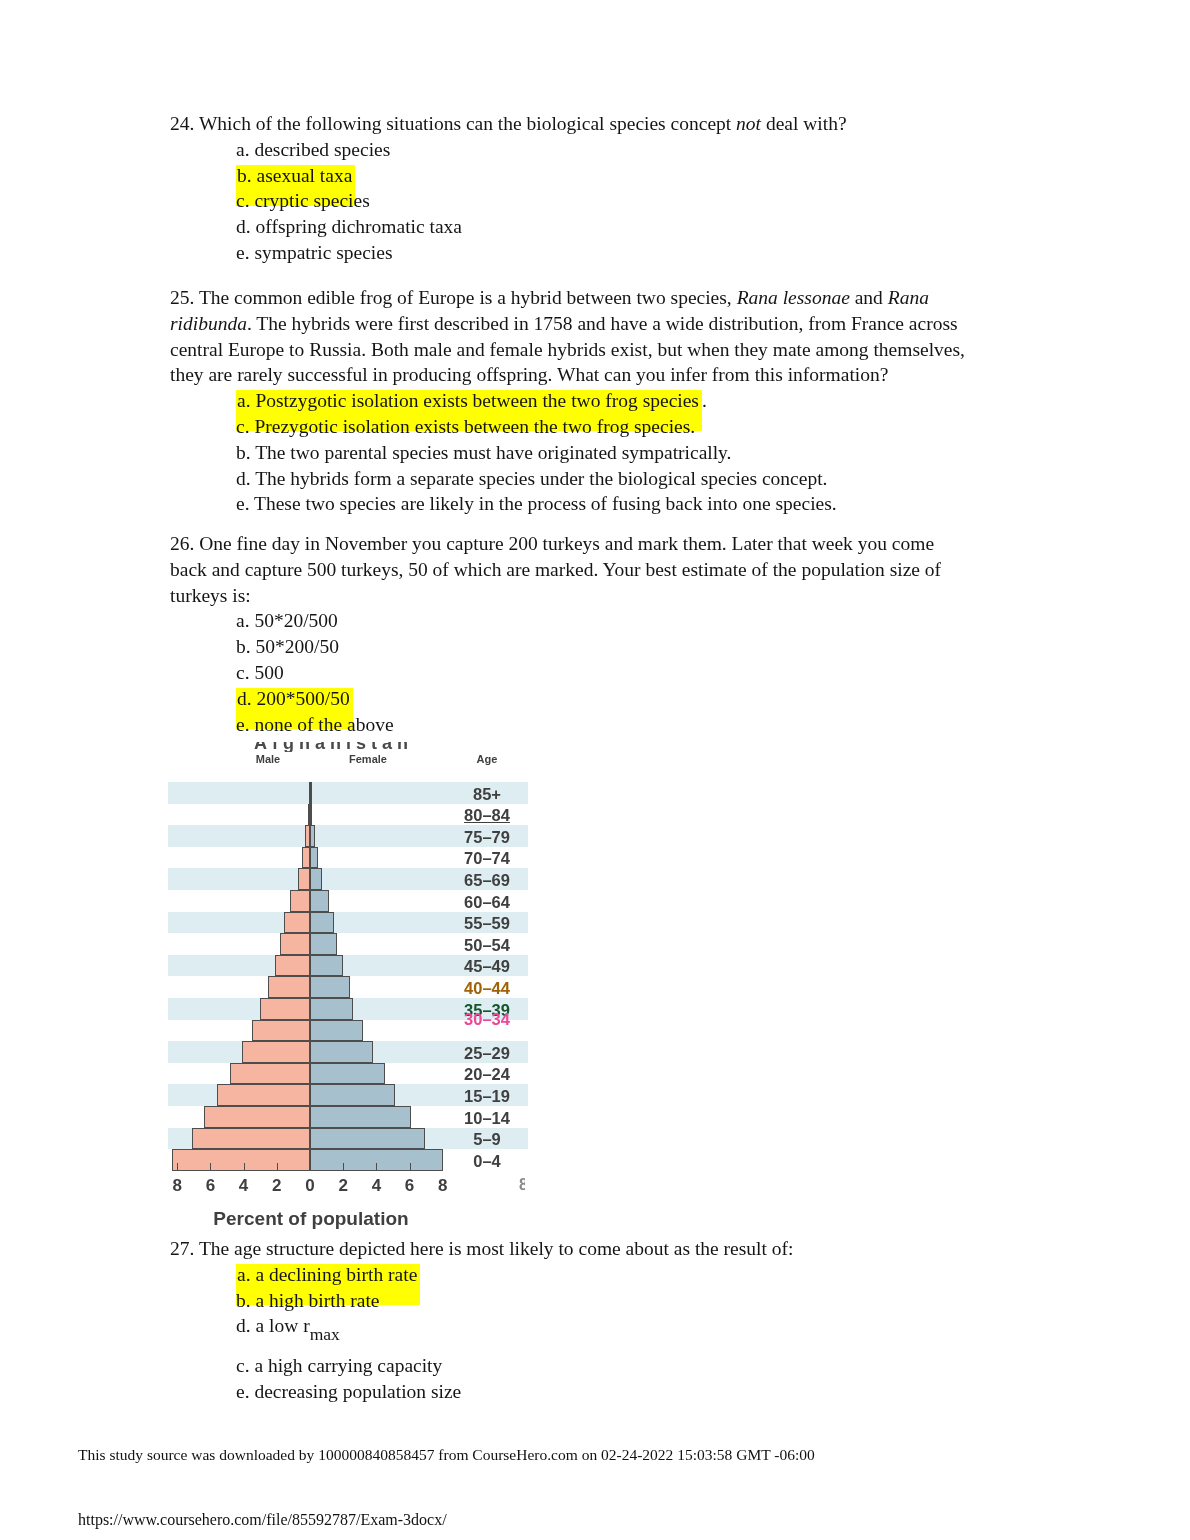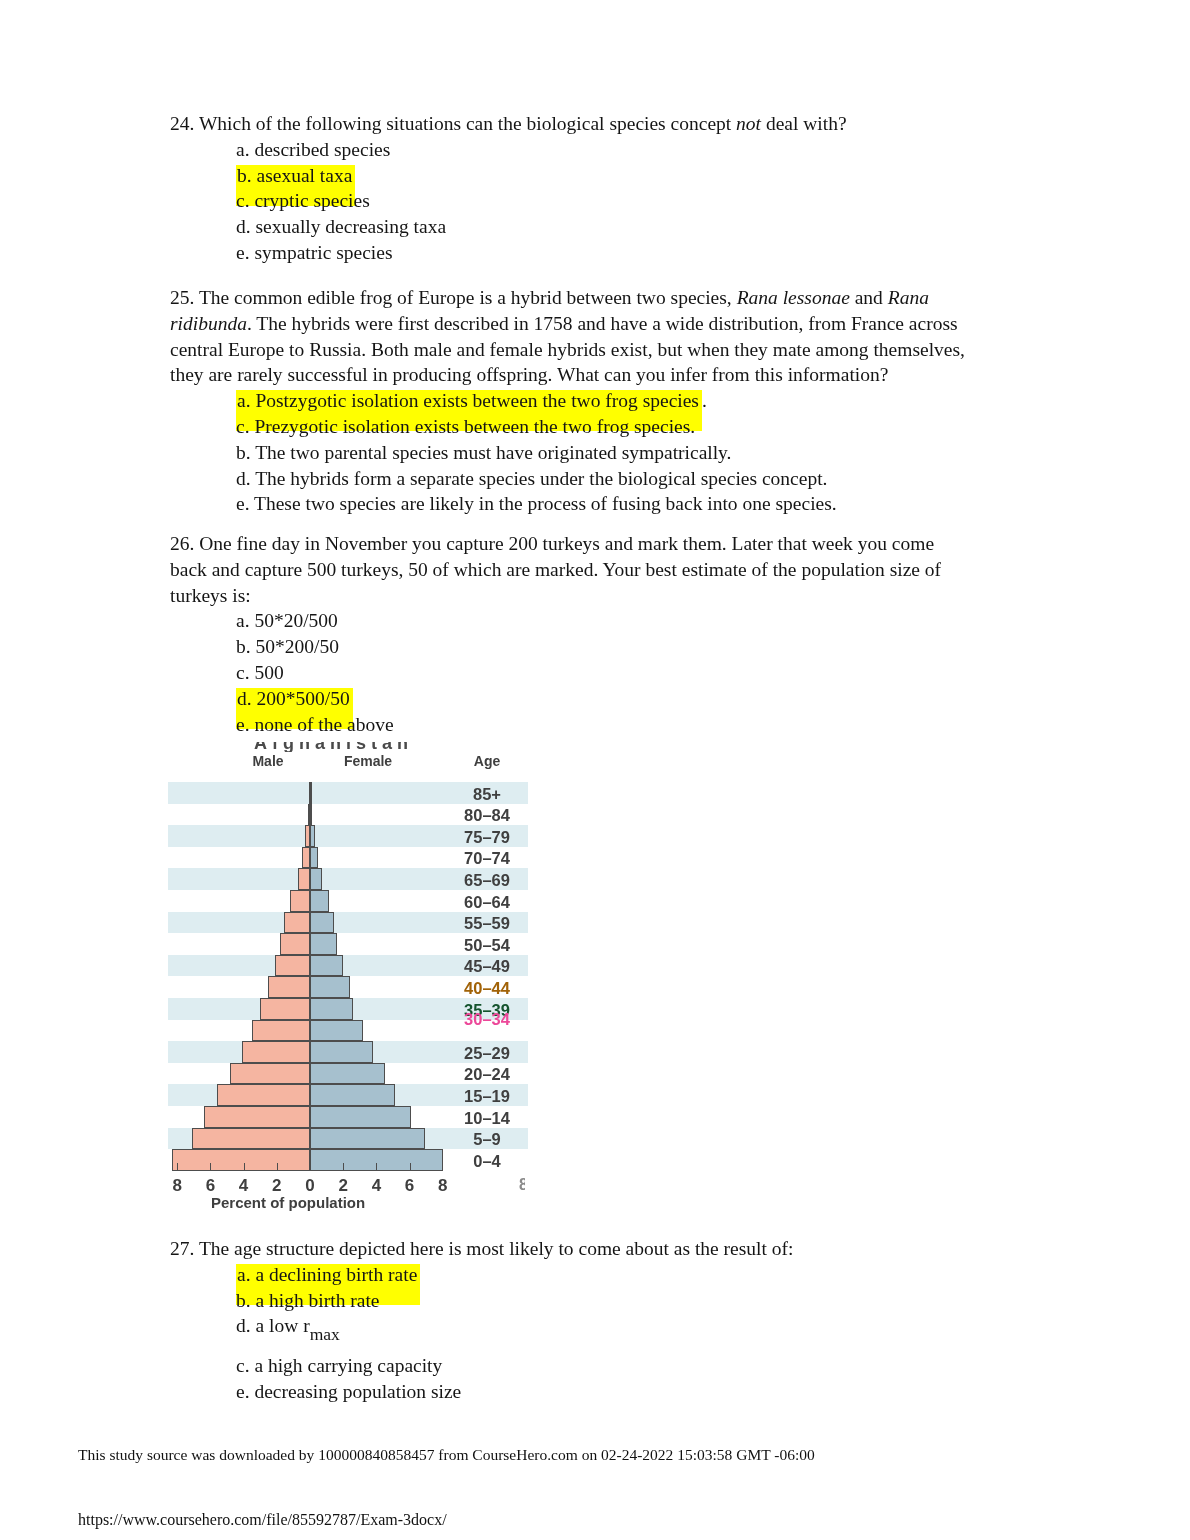--- a/index.html
+++ b/index.html
@@ -25,46 +25,46 @@
     position:absolute;left:168px;top:740px;width:372px;height:482px;
     font-family:"Liberation Sans", sans-serif;
     font-weight:bold;color:#3f3f3f;
   }
   .py-abs{position:absolute;}
   .py-stripe{left:0;width:360px;background:#deedf1;}
   .py-bar{box-sizing:border-box;border:1px solid #4d4d4d;}
   .py-bar.male{background:#f5b5a1;}
   .py-bar.female{background:#a6c0ce;}
   .py-agelabel{left:283px;width:72px;text-align:center;font-size:16.5px;}
-  .py-header{font-size:14px;text-align:center;}
+  .py-header{font-size:11px;text-align:center;}
   .py-ticklabel{font-size:17px;text-align:center;width:18px;}
   .py-tickmark{width:1px;height:8px;background:#4d4d4d;}
   .py-centerline{width:1px;background:#4d4d4d;}
-  .py-xlabel{font-size:15px;width:200px;}
+  .py-xlabel{font-size:19px;text-align:center;width:200px;margin-top:14px;}
   .py-titleclip{overflow:hidden;height:10px;width:185px;}
   .py-titleclip span{display:block;margin-top:-9px;font-size:18px;letter-spacing:5px;color:#4a4a4a;white-space:nowrap;}
   .py-strayglyph{overflow:hidden;width:6px;height:15px;font-size:16px;color:#8a8a8a;}
 
   .footer-note{position:absolute;left:78px;top:1446px;font-size:15.5px;color:#111;}
   .footer-url{position:absolute;left:78px;top:1511px;font-size:16px;color:#111;}
 </style>
 </head>
 <body>
 
 <div id="page">
 
   <div class="qblock" style="top:111px">
     <div>
         <span class="stem-line"><span>24. Which of the following situations can the biological species concept </span><span class="seg-i">not</span><span> deal with?</span></span>
       </div>
     <div class="options">
       <span class="opt"><span>a. described species</span></span>
       <span class="opt"><span class="seg-hl">b. asexual taxa</span></span>
       <span class="opt"><span>c. cryptic species</span></span>
-      <span class="opt"><span>d. sexually decreasing taxa</span></span>
+      <span class="opt"><span>d. offspring dichromatic taxa</span></span>
       <span class="opt"><span>e. sympatric species</span></span>
     </div>
   </div>
 
   <div class="qblock" style="top:285px">
     <div>
         <span class="stem-line"><span>25. The common edible frog of Europe is a hybrid between two species, </span><span class="seg-i">Rana lessonae</span><span> and </span><span class="seg-i">Rana</span></span>
         <span class="stem-line"><span class="seg-i">ridibunda</span><span>. The hybrids were first described in 1758 and have a wide distribution, from France across</span></span>
         <span class="stem-line"><span>central Europe to Russia. Both male and female hybrids exist, but when they mate among themselves,</span></span>
         <span class="stem-line"><span>they are rarely successful in producing offspring. What can you infer from this information?</span></span>
@@ -100,21 +100,21 @@
     <div class="py-abs py-header" style="left:60px;top:13px;width:80px">Male</div>
     <div class="py-abs py-header" style="left:155px;top:13px;width:90px">Female</div>
     <div class="py-abs py-header" style="left:285px;top:13px;width:68px">Age</div>
     <div id="py-rows">
         <div class="py-abs py-stripe" style="top: 42px; height: 21.6px; background: rgb(222, 237, 241);"></div>
         <div class="py-abs py-bar male" style="left: 140.5px; top: 42px; width: 1.5px; height: 21.6px; background: rgb(245, 181, 161); border-color: rgb(77, 77, 77);"></div>
         <div class="py-abs py-bar female" style="left: 142px; top: 42px; width: 1.5px; height: 21.6px; background: rgb(166, 192, 206); border-color: rgb(77, 77, 77);"></div>
         <div class="py-abs py-agelabel" style="top: 44.5px; color: rgb(63, 63, 63);">85+</div>
         <div class="py-abs py-bar male" style="left: 139.51px; top: 63.6px; width: 2.49px; height: 21.6px; background: rgb(245, 181, 161); border-color: rgb(77, 77, 77);"></div>
         <div class="py-abs py-bar female" style="left: 142px; top: 63.6px; width: 2.49px; height: 21.6px; background: rgb(166, 192, 206); border-color: rgb(77, 77, 77);"></div>
-        <div class="py-abs py-agelabel" style="top: 66.1px; color: rgb(63, 63, 63);">80–84</div>
+        <div class="py-abs py-agelabel" style="top: 66.1px; color: rgb(63, 63, 63); text-decoration: underline;">80–84</div>
         <div class="py-abs py-stripe" style="top: 85.2px; height: 21.6px; background: rgb(222, 237, 241);"></div>
         <div class="py-abs py-bar male" style="left: 137.02px; top: 85.2px; width: 4.98px; height: 21.6px; background: rgb(245, 181, 161); border-color: rgb(77, 77, 77);"></div>
         <div class="py-abs py-bar female" style="left: 142px; top: 85.2px; width: 4.98px; height: 21.6px; background: rgb(166, 192, 206); border-color: rgb(77, 77, 77);"></div>
         <div class="py-abs py-agelabel" style="top: 87.7px; color: rgb(63, 63, 63);">75–79</div>
         <div class="py-abs py-bar male" style="left: 133.7px; top: 106.8px; width: 8.3px; height: 21.6px; background: rgb(245, 181, 161); border-color: rgb(77, 77, 77);"></div>
         <div class="py-abs py-bar female" style="left: 142px; top: 106.8px; width: 8.3px; height: 21.6px; background: rgb(166, 192, 206); border-color: rgb(77, 77, 77);"></div>
         <div class="py-abs py-agelabel" style="top: 109.3px; color: rgb(63, 63, 63);">70–74</div>
         <div class="py-abs py-stripe" style="top: 128.4px; height: 21.6px; background: rgb(222, 237, 241);"></div>
         <div class="py-abs py-bar male" style="left: 130.38px; top: 128.4px; width: 11.62px; height: 21.6px; background: rgb(245, 181, 161); border-color: rgb(77, 77, 77);"></div>
         <div class="py-abs py-bar female" style="left: 142px; top: 128.4px; width: 11.62px; height: 21.6px; background: rgb(166, 192, 206); border-color: rgb(77, 77, 77);"></div>

